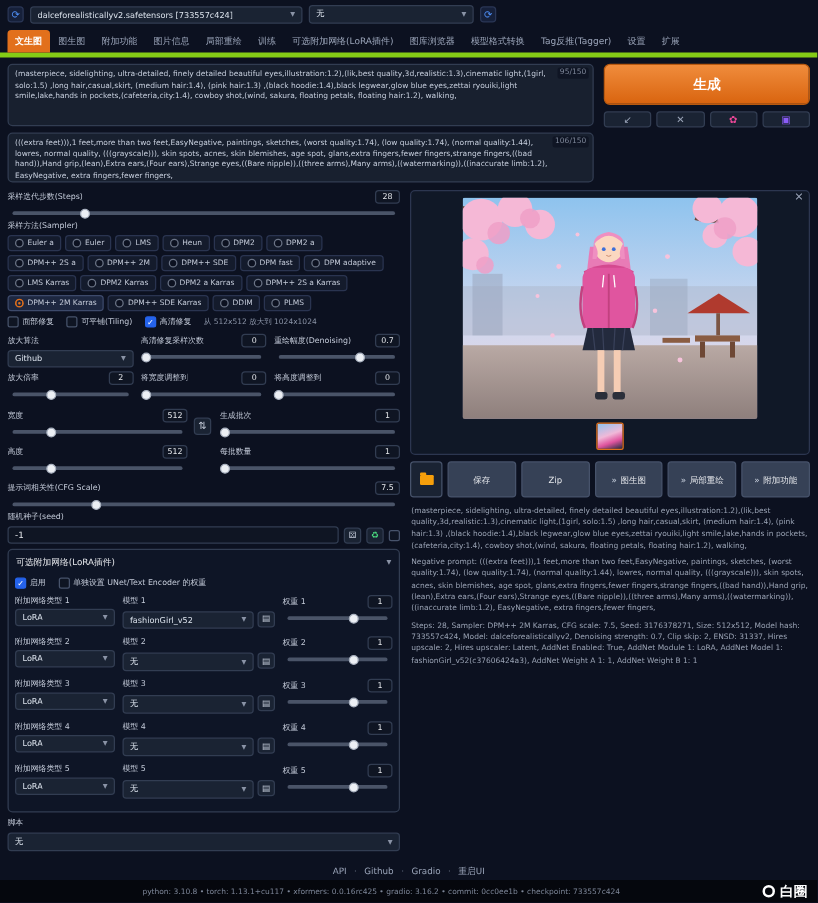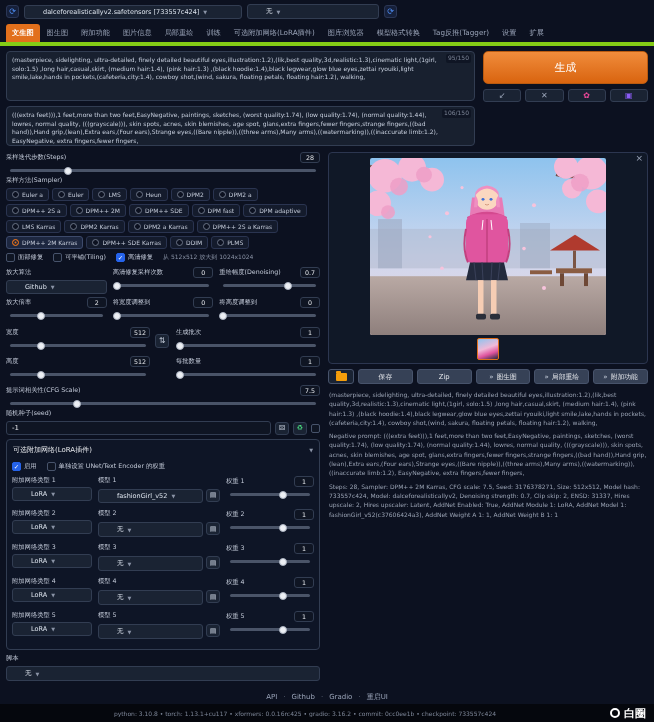--- a/index.html
+++ b/index.html
@@ -2,40 +2,40 @@
 <html><head>
 <meta charset="utf-8">
 <style>
 *{margin:0;padding:0;box-sizing:border-box}
 html,body{width:654px;height:722px}
 body{background:#0c1120;color:#d1d5db;font-family:"DejaVu Sans","Liberation Sans",sans-serif;font-size:8px;overflow:hidden;position:relative}
 
 
 .topbar{display:flex;align-items:center;gap:5px;padding:4px 6px 2px}
 .icon-btn-sm{width:13px;height:13px;border-radius:3px;background:#16203a;border:1px solid #2a3655;color:#4f8ff7;font-size:8px;display:flex;align-items:center;justify-content:center;cursor:pointer;flex:none}
-.dropdown{background:#1a2333;border:1px solid #323d52;border-radius:3px;display:flex;align-items:center;gap:4px;padding:2px 18px;font-size:6.5px;color:#dbe2ec;min-height:13px;cursor:pointer;min-width:0}
+.dropdown{background:#1a2333;border:1px solid #323d52;border-radius:3px;display:flex;align-items:center;justify-content:space-between;gap:4px;padding:2px 5px;font-size:6.5px;color:#dbe2ec;min-height:13px;cursor:pointer;min-width:0}
 .model-dd{width:218px}
 .vae-dd{width:132px}
 .dd-caret{color:#8a93a6;font-size:5px;flex:none}
 .dd-val{white-space:nowrap;overflow:hidden;text-overflow:ellipsis}
 
 
 .tabbar{display:flex;gap:1px;padding:3px 6px 0;border-bottom:4px solid #84cc16}
 .tab{color:#9aa4b8;font-size:7.2px;padding:4px 6px;border-radius:3px 3px 0 0;cursor:pointer;white-space:nowrap}
 .tab.active{background:#e2701c;color:#fff;font-weight:bold}
 
 
 .prompt-row{display:flex;gap:8px;padding:5px 6px 3px}
 .prompt-col{flex:1;display:flex;flex-direction:column;gap:5px;min-width:0}
 .textbox{position:relative;background:#18202f;border:1px solid #323d52;border-radius:4px;padding:4px 26px 4px 5px;color:#c6cedd;font-size:6px;line-height:1.45;overflow:hidden}
 #prompt-box{height:50px}
 #neg-box{height:40px}
 .counter{position:absolute;top:2px;right:3px;color:#7d8698;font-size:6px;background:rgba(12,17,32,.7);padding:0 2px;border-radius:2px}
 .gen-col{width:165px;display:flex;flex-direction:column;gap:5px;flex:none}
-.generate-btn{height:33px;border:1px solid #b95a10;border-radius:5px;background:linear-gradient(180deg,#f08c3c,#d9640f);color:#fff;font-size:11px;font-weight:normal;font-family:inherit;cursor:pointer}
+.generate-btn{height:33px;border:1px solid #b95a10;border-radius:5px;background:linear-gradient(180deg,#f08c3c,#d9640f);color:#fff;font-size:11px;font-weight:bold;font-family:inherit;cursor:pointer}
 .mini-row{display:flex;gap:4px}
 .mini-btn{flex:1;height:13px;background:#1a2333;border:1px solid #323d52;border-radius:3px;color:#9aa4b8;font-size:8px;display:flex;align-items:center;justify-content:center;cursor:pointer}
 .mini-btn.pink{color:#ec4899}
 .mini-btn.purple{color:#8b5cf6}
 .styles-row{display:flex;gap:4px;align-items:center}
 .grow{flex:1;min-width:0}
 .mini-sq{width:14px;height:13px;background:#1a2333;border:1px solid #323d52;border-radius:3px;display:flex;align-items:center;justify-content:center;font-size:7px;color:#c3cad8;cursor:pointer;flex:none}
 .mini-sq.green{color:#4ade80}
 .mini-sq.blue{background:#2563eb;border-color:#2e6cf0;color:#fff}
 
@@ -81,21 +81,21 @@
 .refresh-btn{width:100%;background:#364156;border:1px solid #47536b;border-radius:3px;color:#e5e7eb;font-size:7px;padding:3px 0;cursor:pointer;font-family:inherit;margin-top:1px}
 .script-ctrl{margin-top:4px}
 .script-ctrl .dropdown{margin-top:3px}
 
 
 .img-panel{position:relative;background:#101827;border:1px solid #2c3650;border-radius:4px;height:212px;display:flex;flex-direction:column;align-items:center;padding:3px}
 .close-x{position:absolute;top:0;right:4px;color:#9aa4b8;font-size:9px;cursor:pointer}
 .gen-image{width:236px;height:180px;border-radius:2px;overflow:hidden;margin-top:2px;cursor:pointer}
 .thumb{width:22px;height:22px;border:1px solid #e2701c;border-radius:2px;margin-top:3px;overflow:hidden;cursor:pointer;background:linear-gradient(160deg,#8ec3ee 0%,#f0b9d8 45%,#e0559f 70%,#232a3d 100%)}
 .out-btns{display:flex;gap:4px;margin:5px 0 4px}
-.out-btn{flex:1;height:15px;background:#364156;border:1px solid #47536b;border-radius:3px;display:flex;align-items:center;justify-content:center;gap:3px;font-size:6.8px;color:#e5e7eb;cursor:pointer;white-space:nowrap}
+.out-btn{flex:1;height:29px;background:#364156;border:1px solid #47536b;border-radius:3px;display:flex;align-items:center;justify-content:center;gap:3px;font-size:6.8px;color:#e5e7eb;cursor:pointer;white-space:nowrap}
 .out-btn.folder{flex:0 0 26px;background:#1a2333}
 .chev{color:#cbd3e0;font-size:7px}
 .folder-icon{width:11px;height:8px;background:#f59e0b;border-radius:1px;position:relative;display:inline-block}
 .folder-icon::before{content:"";position:absolute;top:-2px;left:0;width:5px;height:2px;background:#f59e0b;border-radius:1px 1px 0 0}
 .info-block{color:#99a2b3;font-size:6px;line-height:1.55;padding:2px 1px}
 .info-line{margin-bottom:4px;word-break:break-word}
 
 
 .footer{position:absolute;left:0;right:0;bottom:20px;text-align:center;color:#9aa4b8;font-size:7px}
 .footer-links{display:inline-flex;gap:6px;align-items:center}

